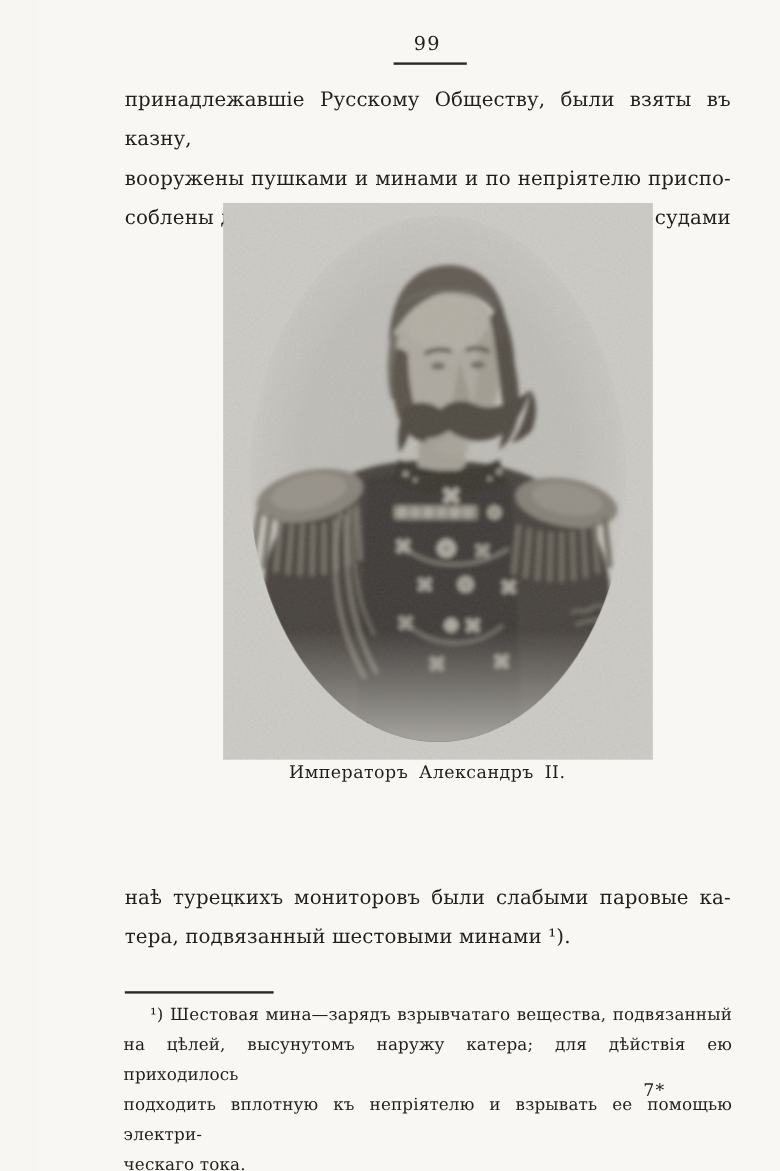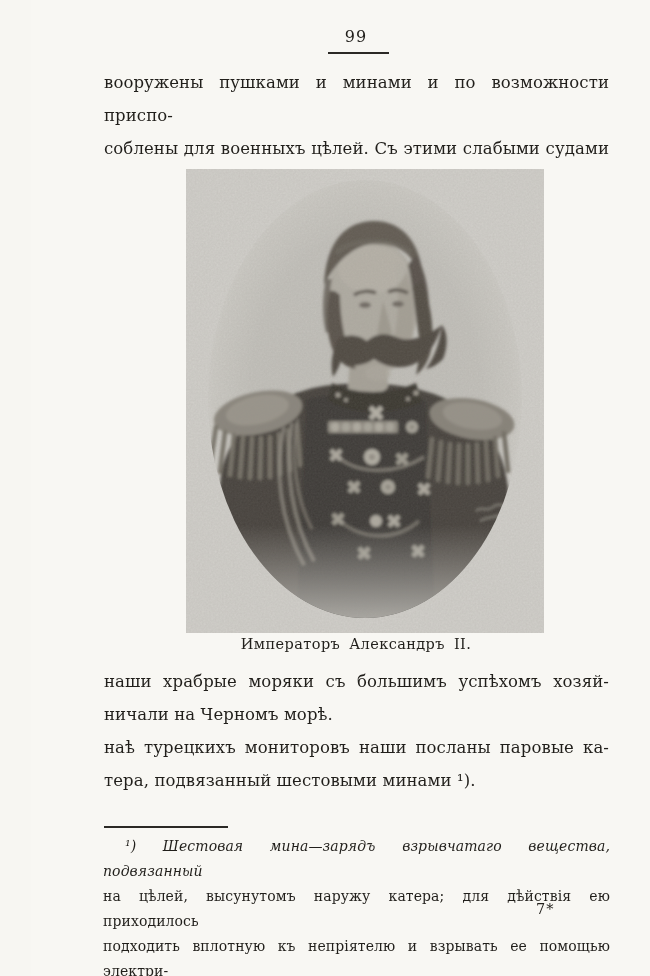--- a/index.html
+++ b/index.html
@@ -41,36 +41,37 @@
     text-align:center;font-size:14.5px;letter-spacing:0.4px;word-spacing:4px;
   }
   .foot-rule{
     position:absolute;left:73px;top:826px;width:124px;height:2px;
     background:#2b2925;
   }
   .footnote{position:absolute;left:72px;top:834px;width:507px;}
   .fline{
     font-size:14px;line-height:25px;letter-spacing:0.1px;
   }
-  .find{text-indent:22px;font-style:italic;}
+  .find{text-indent:22px;}
   .sig{
     position:absolute;left:505px;top:901px;
     font-size:14.5px;letter-spacing:1px;
   }
 </style>
 </head>
 <body>
 
 <div class="page">
 
   <div class="pagenum">99</div>
   <div class="pagenum-rule"></div>
 
   <div class="para para1">
-    <div class="line jfull">вооружены пушками и минами и по возможности приспо-</div>
+    <div class="line jfull">принадлежавшіе Русскому Обществу, были взяты въ казну,</div>
+    <div class="line jfull">вооружены пушками и минами и по непріятелю приспо-</div>
     <div class="line jfull">соблены для военныхъ цѣлей. Съ этими слабыми судами</div>
   </div>
 
   <div class="photo-wrap">
     <svg viewBox="0 0 358 464" xmlns="http://www.w3.org/2000/svg">
       <defs>
         <radialGradient id="vig" cx="0.5" cy="0.49" r="0.52">
           <stop offset="0" stop-color="#c5c3bd"></stop>
           <stop offset="0.7" stop-color="#c7c5bf"></stop>
           <stop offset="0.92" stop-color="#d0cec8"></stop>
@@ -200,27 +201,23 @@
           <path d="M290,342 C296,336 301,344 307,338 C313,332 318,340 324,334 M294,352 C302,347 312,349 320,344" stroke="#a19d94" stroke-width="1.6" fill="none" opacity="0.75"></path>
         </g>
         <rect x="0" y="356" width="358" height="108" fill="url(#fadeB)"></rect>
       </g>
       <rect width="358" height="464" filter="url(#grainF)" opacity="0.2"></rect>
     </svg>
   </div>
 
   <div class="caption">Императоръ Александръ II.</div>
 
-  <div class="para para2">
-    <div class="line jfull">наши храбрые моряки съ большимъ успѣхомъ хозяй-</div>
-    <div class="line jleft">ничали на Черномъ морѣ.</div>
-  </div>
 
   <div class="para para3">
-    <div class="line jfull">наѣ турецкихъ мониторовъ наши посланы паровые ка-</div>
+    <div class="line jfull">наѣ турецкихъ мониторовъ были слабыми паровые ка-</div>
     <div class="line jleft">тера, подвязанный шестовыми минами ¹).</div>
   </div>
 
   <div class="foot-rule"></div>
 
   <div class="footnote">
     <div class="fline jfull find">¹) Шестовая мина—зарядъ взрывчатаго вещества, подвязанный</div>
     <div class="fline jfull">на цѣлей, высунутомъ наружу катера; для дѣйствія ею приходилось</div>
     <div class="fline jfull">подходить вплотную къ непріятелю и взрывать ее помощью электри-</div>
     <div class="fline jleft">ческаго тока.</div>

